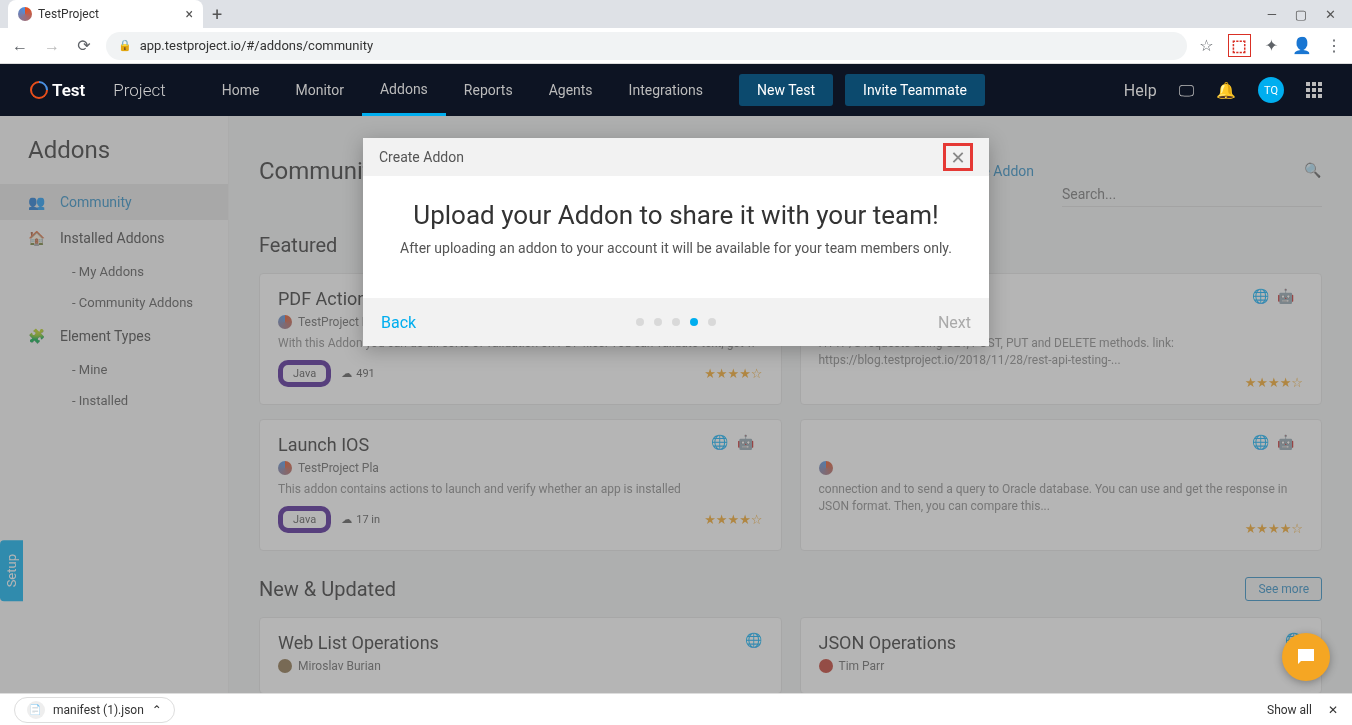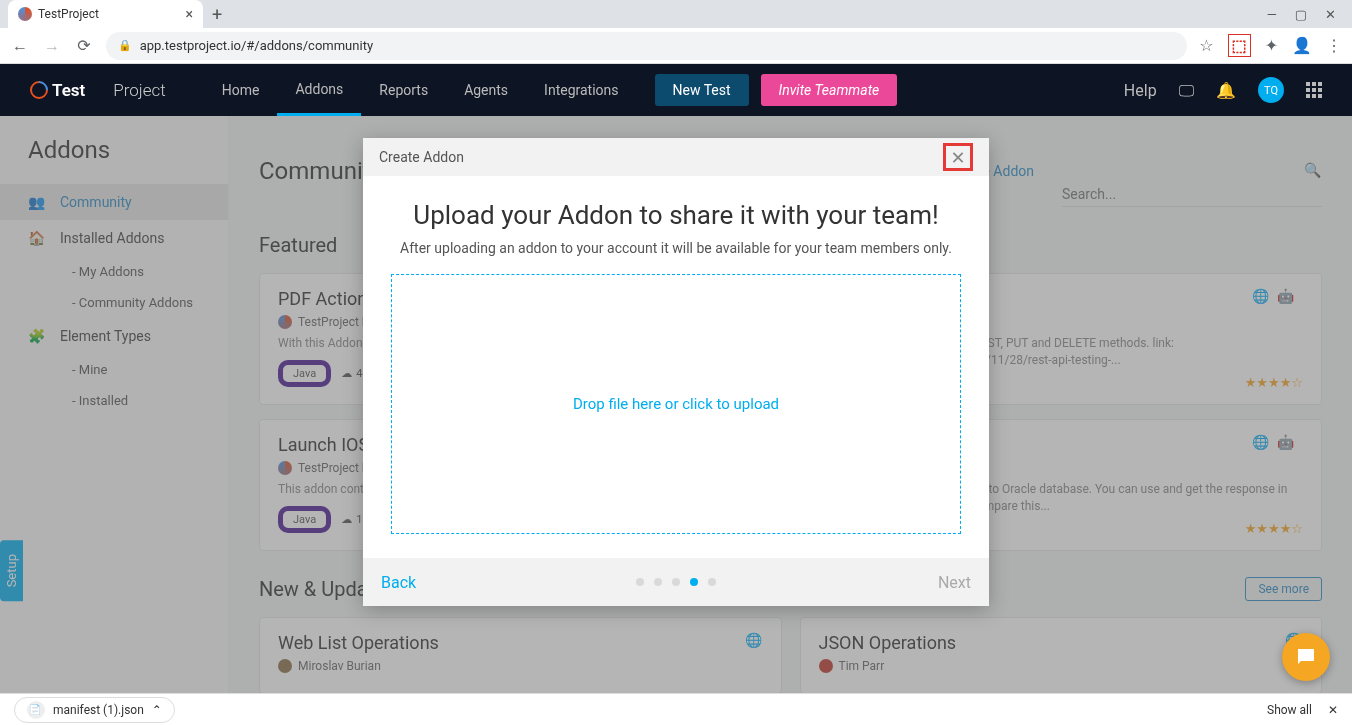--- a/index.html
+++ b/index.html
@@ -26,21 +26,21 @@
 
 .app-header { height: 52px; background: #0d1423; display: flex; align-items: center; padding: 0 30px; color: #fff; }
 .logo { display: flex; align-items: center; gap: 4px; font-size: 17px; }
 .logo-icon { width: 18px; height: 18px; border-radius: 50%; border: 2px solid #e84e1b; border-top-color: #4a90e2; transform: rotate(45deg); }
 .logo-text b { font-weight: 600; }
 .logo-text span { font-weight: 300; color: #ccc; padding-left: 28px; }
 .nav { display: flex; gap: 0; margin-left: 38px; }
 .nav-item { padding: 0 18px; height: 52px; display: flex; align-items: center; color: #bbb; font-size: 14px; cursor: pointer; }
 .nav-item.active { border-bottom: 3px solid #00aeef; }
 .btn-new { background: #0c4a6e; color: #fff; padding: 8px 18px; border-radius: 3px; font-size: 14px; margin-left: 18px; }
-.btn-invite { background: #ec4899; color: #fff; padding: 8px 18px; border-radius: 3px; font-size: 14px; margin-left: 12px; font-style: italic; }
+.btn-invite { background: #0c4a6e; color: #fff; padding: 8px 18px; border-radius: 3px; font-size: 14px; margin-left: 12px; }
 .header-right { margin-left: auto; display: flex; align-items: center; gap: 22px; color: #bbb; }
 .avatar { width: 26px; height: 26px; border-radius: 50%; background: #00aeef; color: #fff; display: flex; align-items: center; justify-content: center; font-size: 11px; }
 .apps-icon { display: grid; grid-template-columns: repeat(3, 4px); gap: 2px; }
 .apps-icon i { width: 4px; height: 4px; background: #bbb; }
 
 
 .main { display: flex; height: calc(725px - 28px - 36px - 52px - 32px); }
 .sidebar { width: 229px; background: #fafafa; border-right: 1px solid #eee; }
 .page-title { font-size: 24px; color: #333; padding: 20px 28px; font-weight: 400; }
 .side-item { display: flex; align-items: center; gap: 14px; padding: 10px 28px; font-size: 14px; color: #444; cursor: pointer; }
@@ -139,20 +139,21 @@
   </div>
 </div>
 
 <div class="app-header">
   <div class="logo">
     <span class="logo-icon"></span>
     <span class="logo-text"><b>Test</b><span>Project</span></span>
   </div>
   <div class="nav">
     <div class="nav-item">Home</div>
+    <div class="nav-item">Monitor</div>
     <div class="nav-item active">Addons</div>
     <div class="nav-item">Reports</div>
     <div class="nav-item">Agents</div>
     <div class="nav-item">Integrations</div>
   </div>
   <div class="btn-new">New Test</div>
   <div class="btn-invite">Invite Teammate</div>
   <div class="header-right">
     <span>Help</span>
     <span>🖵</span>
@@ -313,21 +314,20 @@
 <div class="dim"></div>
 
 <div class="modal">
   <div class="modal-head">
     <span>Create Addon</span>
     <span class="modal-close">✕</span>
   </div>
   <div class="modal-body">
     <div class="modal-title">Upload your Addon to share it with your team!</div>
     <div class="modal-sub">After uploading an addon to your account it will be available for your team members only.</div>
-    <div class="dropzone">Drop file here or click to upload</div>
   </div>
   <div class="modal-foot">
     <span class="back">Back</span>
     <div class="dots">
       <span class="dot"></span>
       <span class="dot"></span>
       <span class="dot"></span>
       <span class="dot active"></span>
       <span class="dot"></span>
     </div>

